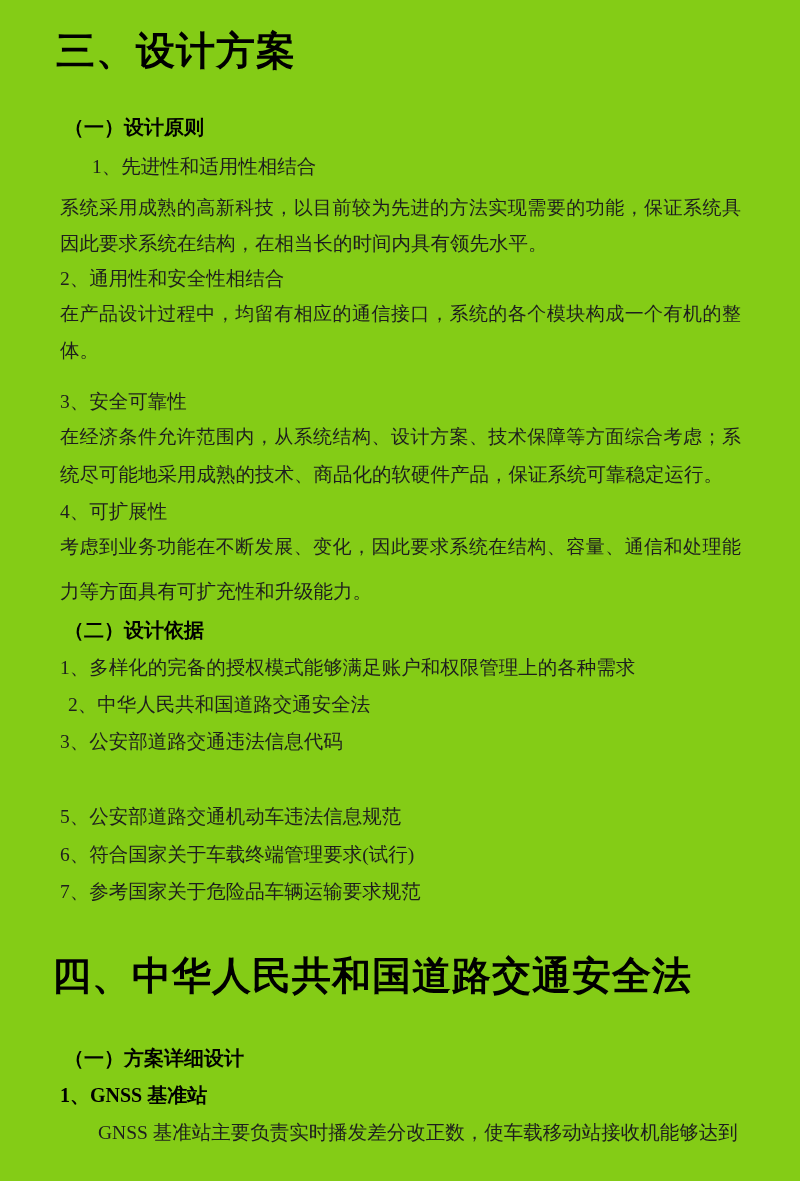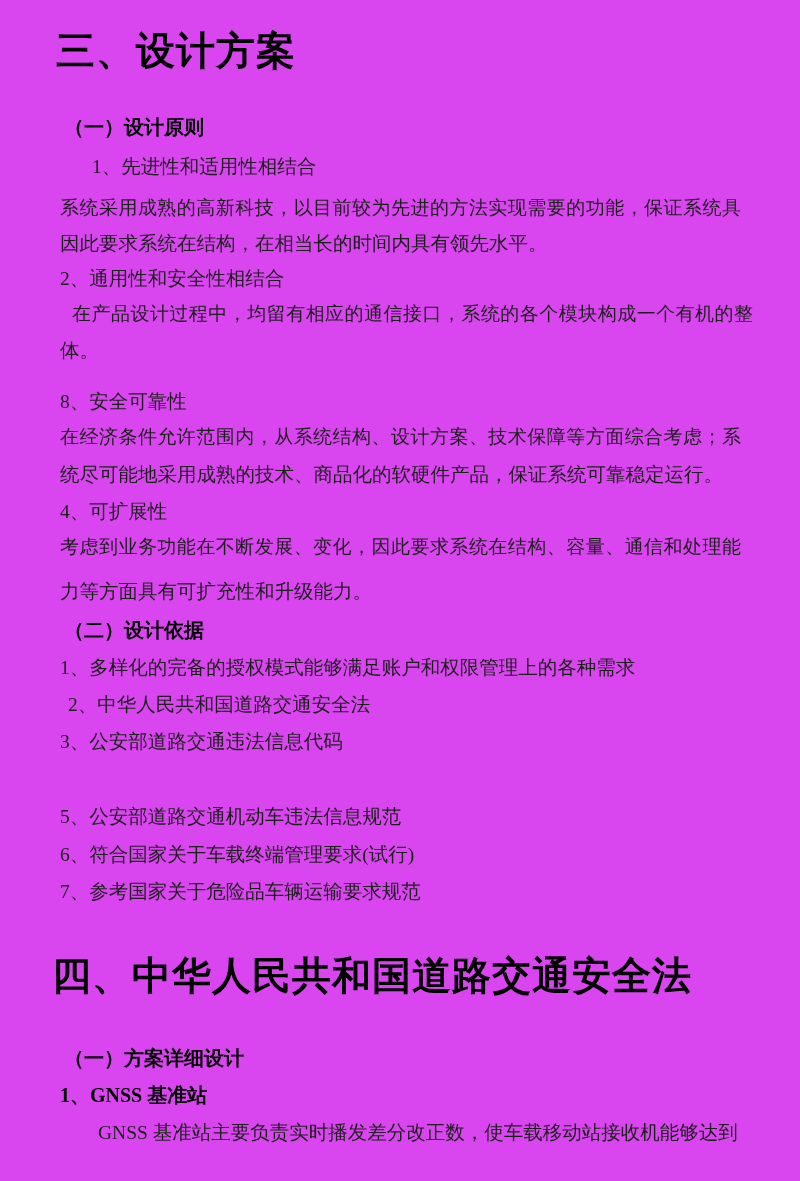--- a/index.html
+++ b/index.html
@@ -4,21 +4,21 @@
 <style>
   html, body {
     margin: 0;
     padding: 0;
     background: #ffffff;
   }
   .page {
     position: relative;
     width: 800px;
     height: 1181px;
-    background: #d946ef;
+    background: #84cc16;
     overflow: hidden;
     font-family: "Liberation Serif", "DejaVu Serif", serif;
     color: #1e1e1e;
   }
   
   .t {
     position: absolute;
     left: 60px;
     width: 681px;
     font-size: 19.5px;
@@ -66,24 +66,24 @@
 
   <div class="t h1" style="top:26px; left:56px;">三、设计方案</div>
 
   <div class="t sub" style="top:109px; left:64px;">（一）设计原则</div>
 
   <div class="t" style="top:149px;margin-left:32px;">1、先进性和适用性相结合</div>
   <div class="t just" style="top:190px;">系统采用成熟的高新科技，以目前较为先进的方法实现需要的功能，保证系统具</div>
   <div class="t" style="top:226px;">因此要求系统在结构，在相当长的时间内具有领先水平。</div>
 
   <div class="t" style="top:261px;">2、通用性和安全性相结合</div>
-  <div class="t just" style="top:296px;margin-left:12px;">在产品设计过程中，均留有相应的通信接口，系统的各个模块构成一个有机的整</div>
+  <div class="t just" style="top:296px;">在产品设计过程中，均留有相应的通信接口，系统的各个模块构成一个有机的整</div>
   <div class="t" style="top:333px;">体。</div>
 
-  <div class="t" style="top:384px;">8、安全可靠性</div>
+  <div class="t" style="top:384px;">3、安全可靠性</div>
   <div class="t just" style="top:419px;">在经济条件允许范围内，从系统结构、设计方案、技术保障等方面综合考虑；系</div>
   <div class="t" style="top:457px;">统尽可能地采用成熟的技术、商品化的软硬件产品，保证系统可靠稳定运行。</div>
 
   <div class="t" style="top:494px;">4、可扩展性</div>
   <div class="t just" style="top:529px;">考虑到业务功能在不断发展、变化，因此要求系统在结构、容量、通信和处理能</div>
   <div class="t" style="top:574px;">力等方面具有可扩充性和升级能力。</div>
 
   <div class="t sub" style="top:612px; left:64px;">（二）设计依据</div>
 
   <div class="t" style="top:650px;">1、多样化的完备的授权模式能够满足账户和权限管理上的各种需求</div>

